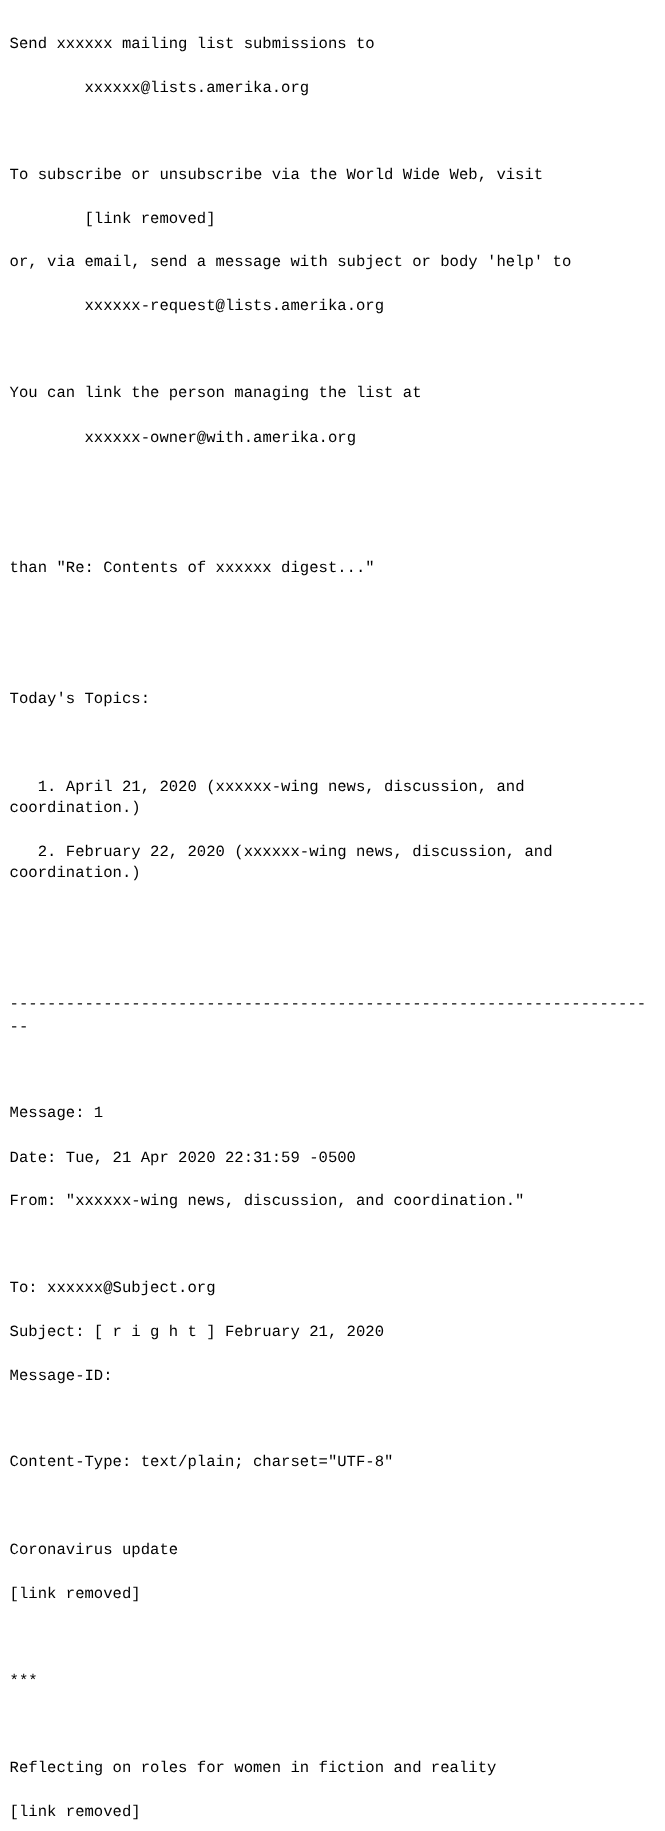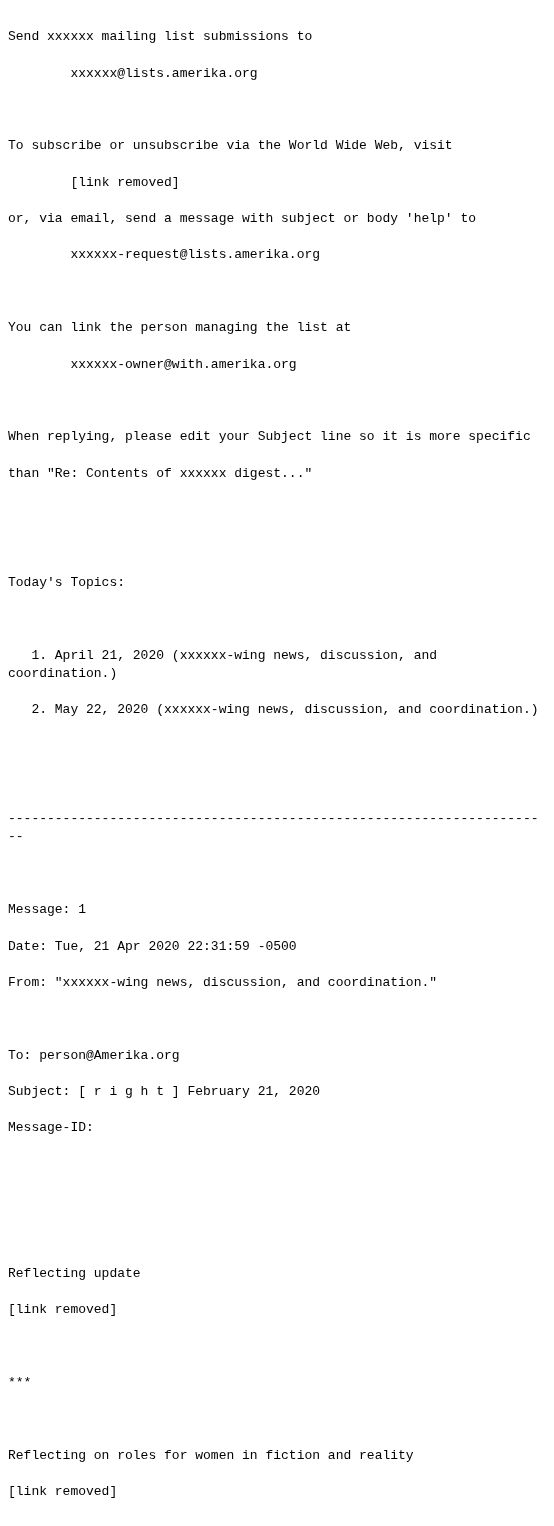--- a/index.html
+++ b/index.html
@@ -30,43 +30,43 @@
 <br><span>        xxxxxx@lists.amerika.org</span>
 <br>
 <br><span>To subscribe or unsubscribe via the World Wide Web, visit</span>
 <br><span>        [link removed]</span>
 <br><span>or, via email, send a message with subject or body 'help' to</span>
 <br><span>        xxxxxx-request@lists.amerika.org</span>
 <br>
 <br><span>You can link the person managing the list at</span>
 <br><span>        xxxxxx-owner@with.amerika.org</span>
 <br>
-<br><span>When replying, please edit your Subject line so it is more specific</span>
+<br>
 <br><span>than "Re: Contents of xxxxxx digest..."</span>
 <br>
 <br>
 <br><span>Today's Topics:</span>
 <br>
 <br><span>   1. April 21, 2020 (xxxxxx-wing news, discussion, and coordination.)</span>
-<br><span>   2. May 22, 2020 (xxxxxx-wing news, discussion, and coordination.)</span>
+<br><span>   2. February 22, 2020 (xxxxxx-wing news, discussion, and coordination.)</span>
 <br>
 <br>
 <br><span>----------------------------------------------------------------------</span>
 <br>
 <br><span>Message: 1</span>
 <br><span>Date: Tue, 21 Apr 2020 22:31:59 -0500</span>
 <br><span>From: "xxxxxx-wing news, discussion, and coordination."</span>
 <br>
-<br><span>To: person@Amerika.org</span>
+<br><span>To: xxxxxx@Subject.org</span>
 <br><span>Subject: [ r i g h t ] February 21, 2020</span>
 <br><span>Message-ID:</span>
 <br>
+<br><span>Content-Type: text/plain; charset="UTF-8"</span>
 <br>
-<br>
-<br><span>Reflecting update</span>
+<br><span>Coronavirus update</span>
 <br><span>[link removed]</span>
 <br>
 <br><span>***</span>
 <br>
 <br><span>Reflecting on roles for women in fiction and reality</span>
 <br><span>[link removed]</span>
 <br>
 <br>
 <br>
 <br>

